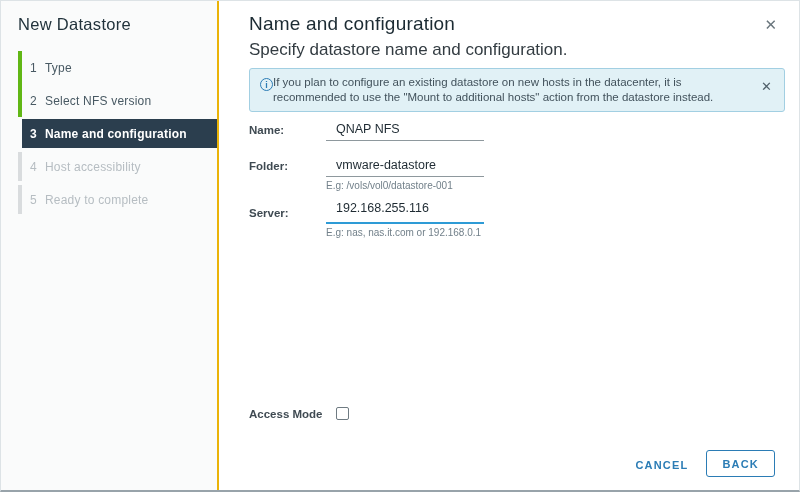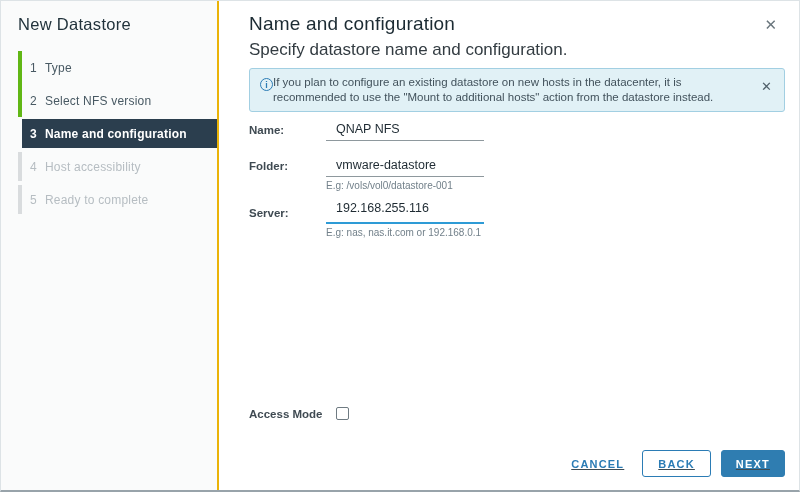--- a/index.html
+++ b/index.html
@@ -48,21 +48,21 @@
     padding:2px 0 4px 10px; outline:none; }
   .field-row.focused .input-wrap input { border-bottom:2px solid #2e9bd6; padding-bottom:7px; }
   .hint { font-size:10px; color:#72808a; margin:3px 0 2px 77px; }
 
   .access-row { position:absolute; left:30px; top:406px; display:flex; align-items:flex-end; }
   .access-label { width:87px; font-size:11.5px; font-weight:bold; color:#3f4a52; }
   .checkbox { width:13px; height:13px; border:1px solid #6f7b82; border-radius:2px; background:#fff;
     flex:none; cursor:pointer; }
   .checkbox-label { margin-left:8px; font-size:12px; color:#28343c; }
 
-  .footer { position:absolute; right:14px; bottom:13px; display:flex; align-items:center;text-decoration:underline; }
+  .footer { position:absolute; right:14px; bottom:13px; display:flex; align-items:flex-end; }
   .footer button { font-family:"Liberation Sans", sans-serif; font-size:11px; font-weight:bold;
     letter-spacing:1.2px; cursor:pointer; }
   .btn-text { border:none; background:none; color:#2b7cb5; padding:6px 10px; margin-right:8px; }
   .btn-outline { background:#fff; border:1px solid #2b7cb5; border-radius:3px; color:#2b7cb5;
     height:27px; padding:0 15px; margin-right:10px; }
   .btn-primary { background:#2f7db1; border:1px solid #2f7db1; border-radius:3px; color:#fff;
     height:27px; padding:0 14px; }
 </style>
 </head>
 <body>
@@ -137,17 +137,16 @@
     <div class="hint">E.g: nas, nas.it.com or 192.168.0.1</div>
 
     <div class="access-row">
       <span class="access-label">Access Mode</span>
       <span class="checkbox"></span>
     </div>
 
     <div class="footer">
       <button class="btn-text">CANCEL</button>
       <button class="btn-outline">BACK</button>
-      <button class="btn-primary">NEXT</button>
     </div>
   </main>
 
 </div>
 
 </body></html>

